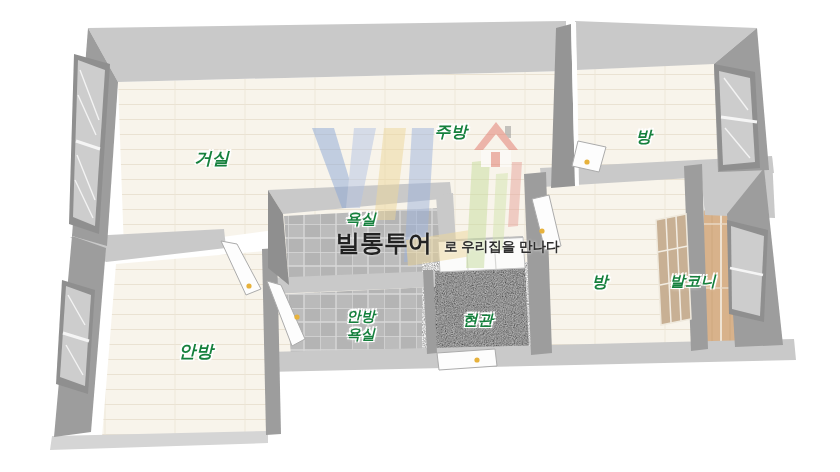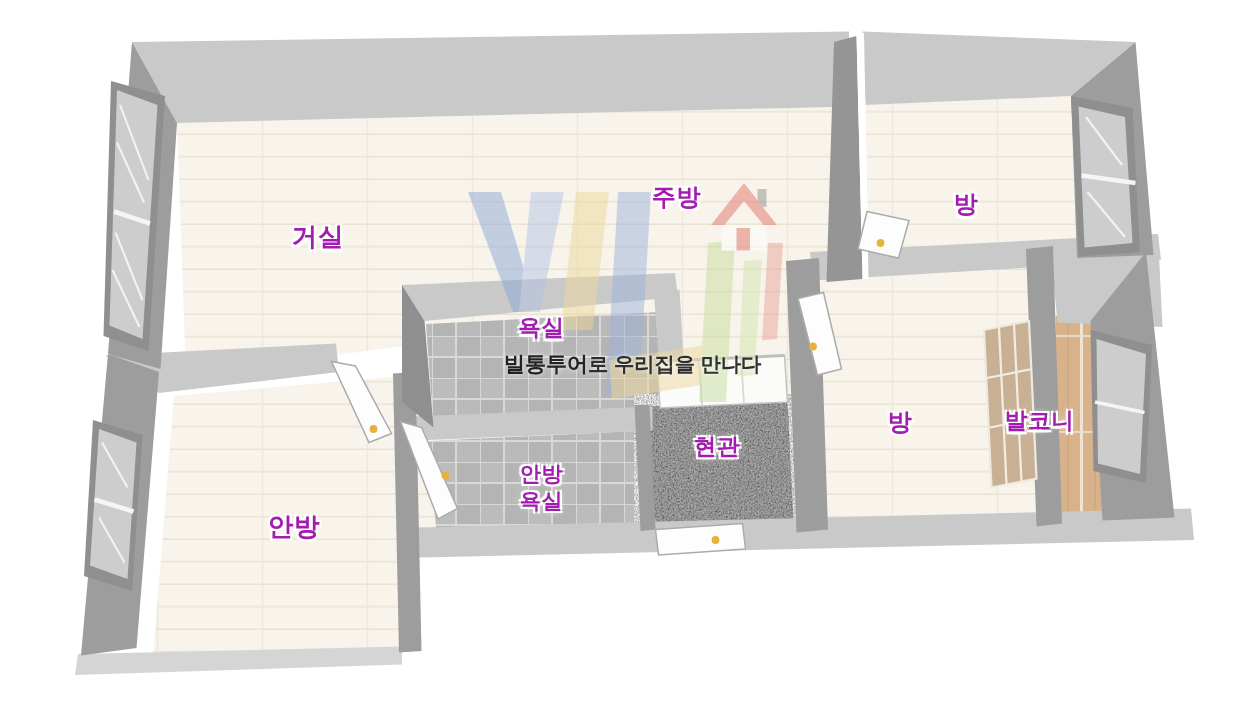--- a/index.html
+++ b/index.html
@@ -1,28 +1,28 @@
 <!DOCTYPE html>
 <html><head>
 <meta charset="utf-8">
 <style>
   html,body{margin:0;padding:0;background:#fff;}
   #stage{position:relative;width:840px;height:472px;background:#fff;overflow:hidden;
          font-family:"Liberation Sans","DejaVu Sans",sans-serif;}
   #planSvg{position:absolute;left:0;top:0;}
-  .lbl{position:absolute;transform:translate(-50%,-50%);font-weight:800;color:#a21caf;
+  .lbl{position:absolute;transform:translate(-50%,-50%);font-weight:800;color:#15803d;
        white-space:nowrap;font-size:17px;letter-spacing:0.5px;
-       text-shadow:-1.5px -1.5px 0 #fff,1.5px -1.5px 0 #fff,-1.5px 1.5px 0 #fff,1.5px 1.5px 0 #fff,0 0 4px #fff;}
+       text-shadow:-1.5px -1.5px 0 #fff,1.5px -1.5px 0 #fff,-1.5px 1.5px 0 #fff,1.5px 1.5px 0 #fff,0 0 4px #fff;font-style:italic;}
   .lbl.fs16{font-size:16px;}
   .lbl.fs15{font-size:15px;}
   .lbl.fs14{font-size:14px;line-height:1.32;text-align:center;}
   #tagline{position:absolute;left:336px;top:243px;transform:translateY(-50%);white-space:nowrap;
            color:#2f2f2f;text-shadow:0 0 3px rgba(255,255,255,.9);}
-  #tagline .b{font-weight:800;font-size:14px;color:#222;}
-  #tagline .r{font-weight:600;font-size:13.5px;}
+  #tagline .b{font-weight:800;font-size:24px;color:#222;}
+  #tagline .r{font-weight:600;font-size:13.5px;padding-left:12px;}
   #brand{position:absolute;left:336px;top:282px;transform:translateY(-50%);white-space:nowrap;
          font-weight:800;font-size:40px;letter-spacing:-1px;color:rgba(122,122,122,0.62);}
 </style>
 </head>
 <body>
 
 <div id="stage">
 
   <svg id="planSvg" width="840" height="472" viewBox="0 0 840 472" aria-hidden="true">
     <defs>
@@ -182,19 +182,19 @@
   <div class="lbl fs16" style="left:451px;top:132px;">주방</div>
   <div class="lbl fs16" style="left:644px;top:137px;">방</div>
   <div class="lbl fs15" style="left:361px;top:219px;">욕실</div>
   <div class="lbl fs16" style="left:600px;top:282px;">방</div>
   <div class="lbl fs15" style="left:693px;top:281px;">발코니</div>
   <div class="lbl" style="left:196px;top:351px;">안방</div>
   <div class="lbl fs14" style="left:361px;top:325px;">
     <div>안방</div>
     <div>욕실</div>
   </div>
-  <div class="lbl fs15" style="left:478px;top:298px;">현관</div>
+  <div class="lbl fs15" style="left:478px;top:320px;">현관</div>
 
   <div id="tagline">
     <span class="b">빌통투어</span><span class="r">로 우리집을 만나다</span>
   </div>
 
 </div>
 
 </body></html>

